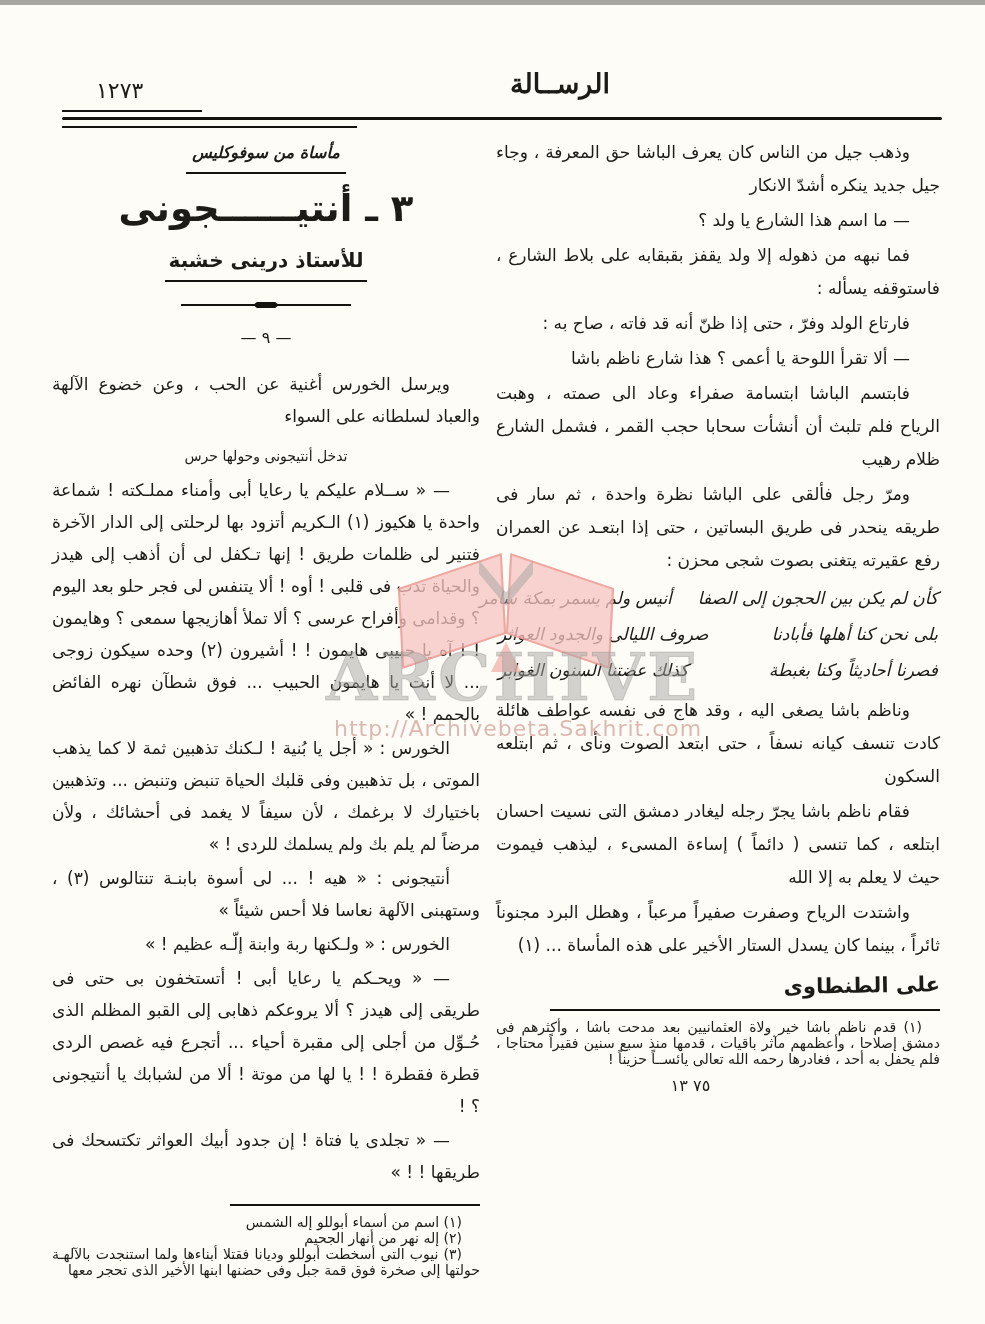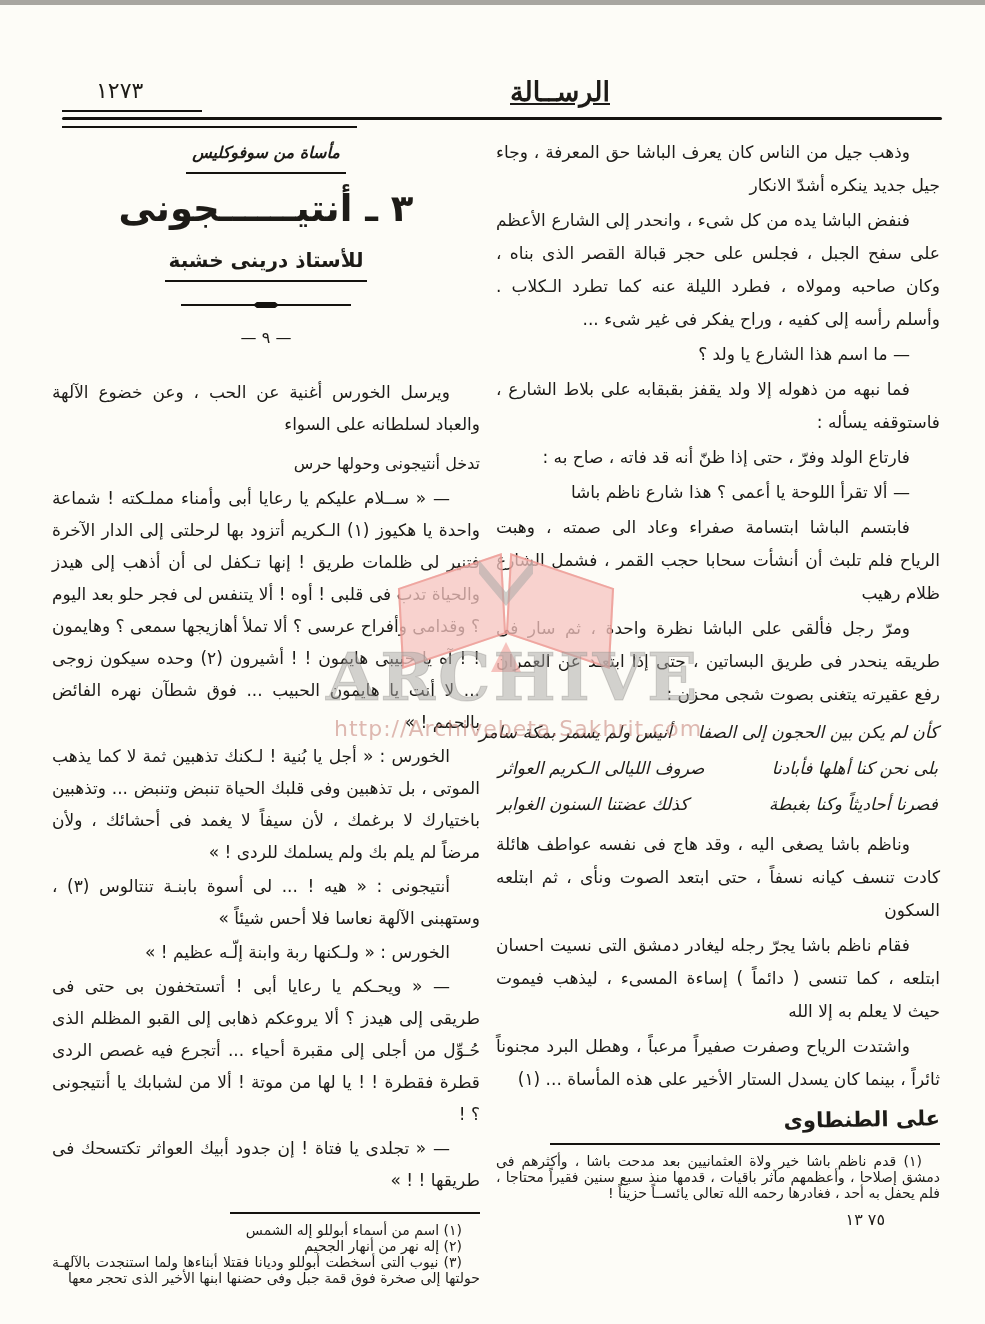--- a/index.html
+++ b/index.html
@@ -4,22 +4,22 @@
 <style>
   html,body{margin:0;padding:0;background:#e9e7e2;}
   .page{
     position:relative; width:985px; height:1324px; margin:0 auto;
     background:#fdfcf7; overflow:hidden;
     font-family:"DejaVu Sans","Liberation Sans",sans-serif;
     color:#1d1b17; direction:rtl;
   }
   .scan-strip{position:absolute;top:0;left:0;width:100%;height:5px;background:#a8a6a1;}
   
-  .masthead{position:absolute;top:76px;left:505px;width:110px;text-align:center;
-    font-size:27px;font-weight:bold;font-family:"DejaVu Serif","Liberation Serif",serif;text-decoration:underline;}
+  .masthead{position:absolute;top:68px;left:505px;width:110px;text-align:center;
+    font-size:27px;font-weight:bold;font-family:"DejaVu Serif","Liberation Serif",serif;}
   .folio{position:absolute;top:78px;left:96px;font-size:22px;letter-spacing:2px;}
   .rule-a{position:absolute;top:117px;left:62px;width:880px;height:3px;background:#15130f;border-radius:2px;}
   .rule-b{position:absolute;top:126px;left:62px;width:295px;height:2px;background:#15130f;}
   .rule-c{position:absolute;top:110px;left:62px;width:140px;height:2px;background:#15130f;}
   
   .columns{position:absolute;top:136px;right:45px;left:45px;display:flex;gap:16px;direction:rtl;}
   .col{font-size:17px;line-height:33px;text-align:justify;}
   .col-right{width:444px;}
   .col-left{width:428px;line-height:32px;}
   .col p{margin:0 0 2px 0;text-indent:30px;}
@@ -29,35 +29,35 @@
   .verse-line{display:flex;justify-content:space-between;gap:26px;line-height:36px;}
   .verse-line span{white-space:nowrap;font-style:italic;}
   
   .signature{font-size:21px;font-weight:bold;text-align:left;padding-left:290px;
     margin:10px 0 4px 0;white-space:nowrap;transform:rotate(-1deg);}
   .fn-rule{height:2px;background:#15130f;margin:4px 0 8px auto;}
   .fn-rule.r{width:390px;}
   .fn-rule.l{width:250px;margin-top:16px;}
   .footnote{font-size:14px;line-height:16px;text-align:justify;margin:0;}
   .footnote p{margin:0;text-indent:18px;}
-  .form-mark{direction:ltr;text-align:right;padding-right:55px;font-size:16px;
+  .form-mark{direction:ltr;text-align:center;padding-right:55px;font-size:16px;
     letter-spacing:3px;margin-top:2px;}
   
-  .head-block{text-align:center;margin-bottom:22px;}
+  .head-block{text-align:center;margin-bottom:14px;}
   .series{display:inline-block;font-family:"DejaVu Serif","Liberation Serif",serif;
     font-style:italic;font-weight:bold;font-size:16px;border-bottom:2px solid #15130f;
     padding:0 6px 3px 6px;margin-bottom:6px;}
   .title{font-size:37px;font-weight:bold;line-height:58px;letter-spacing:1px;}
   .byline{display:inline-block;font-size:20px;font-weight:bold;
     border-bottom:2px solid #15130f;padding:0 4px 4px 4px;margin-top:6px;}
   .divider{width:170px;height:2px;background:#15130f;margin:22px auto 0 auto;position:relative;}
   .divider:before{content:"";position:absolute;left:50%;top:-2px;width:26px;height:6px;
     background:#15130f;transform:translateX(-50%);clip-path:polygon(0 50%,15% 0,85% 0,100% 50%,85% 100%,15% 100%);}
   .section-no{font-size:16px;margin:16px 0 14px 0;text-align:center;letter-spacing:2px;}
-  .stage-dir{font-size:16px;text-align:right;line-height:28px;margin:10px 0 4px 0;}
+  .stage-dir{font-size:14px;text-align:center;line-height:28px;margin:10px 0 4px 0;}
   
   .watermark{position:absolute;pointer-events:none;}
   .wm-word{top:638px;left:326px;font-family:"DejaVu Serif","Liberation Serif",serif;
     font-size:66px;font-weight:bold;letter-spacing:3px;color:rgba(168,166,163,0.50);
     -webkit-text-stroke:1px rgba(140,138,135,0.35);}
   .wm-url{top:716px;left:334px;font-size:22px;font-family:"DejaVu Sans","Liberation Sans",sans-serif;
     color:rgba(196,128,118,0.55);letter-spacing:1px;}
   .wm-book{top:556px;left:398px;width:216px;height:120px;}
   .wm-book .pg{position:absolute;width:100px;height:78px;
     background:rgba(246,196,192,0.75);border:2px solid rgba(232,130,122,0.55);}
@@ -77,36 +77,35 @@
   <div class="masthead">الرســالة</div>
   <div class="folio">١٢٧٣</div>
   <div class="rule-a"></div>
   <div class="rule-b"></div>
   <div class="rule-c"></div>
 
   <div class="columns">
 
     <div class="col col-right">
       <p>وذهب جيل من الناس كان يعرف الباشا حق المعرفة ، وجاء جيل جديد ينكره أشدّ الانكار</p>
-      <p>فنفض الباشا يده من كل شىء ، وانحدر إلى الشارع الأعظم على سفح الجبل ، فجلس على حجر قبالة القصر الذى بناه ، وكان صاحبه ومولاه ، فطرد الليلة عنه كما تطرد الـكلاب . وأسلم رأسه إلى كفيه ، وراح يفكر فى غير شىء ...</p>
       <p>— ما اسم هذا الشارع يا ولد ؟</p>
       <p>فما نبهه من ذهوله إلا ولد يقفز بقبقابه على بلاط الشارع ، فاستوقفه يسأله :</p>
       <p>فارتاع الولد وفرّ ، حتى إذا ظنّ أنه قد فاته ، صاح به :</p>
       <p>— ألا تقرأ اللوحة يا أعمى ؟ هذا شارع ناظم باشا</p>
       <p>فابتسم الباشا ابتسامة صفراء وعاد الى صمته ، وهبت الرياح فلم تلبث أن أنشأت سحابا حجب القمر ، فشمل الشارع ظلام رهيب</p>
       <p>ومرّ رجل فألقى على الباشا نظرة واحدة ، ثم سار فى طريقه ينحدر فى طريق البساتين ، حتى إذا ابتعـد عن العمران رفع عقيرته يتغنى بصوت شجى محزن :</p>
 
       <div class="verse">
         <div class="verse-line">
           <span>كأن لم يكن بين الحجون إلى الصفا</span>
           <span>أنيس ولم يسمر بمكة سامر</span>
         </div>
         <div class="verse-line">
           <span>بلى نحن كنا أهلها فأبادنا</span>
-          <span>صروف الليالى الـكريم العواثر</span>
+          <span>صروف الليالى والجدود العواثر</span>
         </div>
         <div class="verse-line">
           <span>فصرنا أحاديثاً وكنا بغبطة</span>
           <span>كذلك عضتنا السنون الغوابر</span>
         </div>
       </div>
 
       <p>وناظم باشا يصغى اليه ، وقد هاج فى نفسه عواطف هائلة كادت تنسف كيانه نسفاً ، حتى ابتعد الصوت ونأى ، ثم ابتلعه السكون</p>
       <p>فقام ناظم باشا يجرّ رجله ليغادر دمشق التى نسيت احسان ابتلعه ، كما تنسى ( دائماً ) إساءة المسىء ، ليذهب فيموت حيث لا يعلم به إلا الله</p>
       <p>واشتدت الرياح وصفرت صفيراً مرعباً ، وهطل البرد مجنوناً ثائراً ، بينما كان يسدل الستار الأخير على هذه المأساة ... (١)</p>

